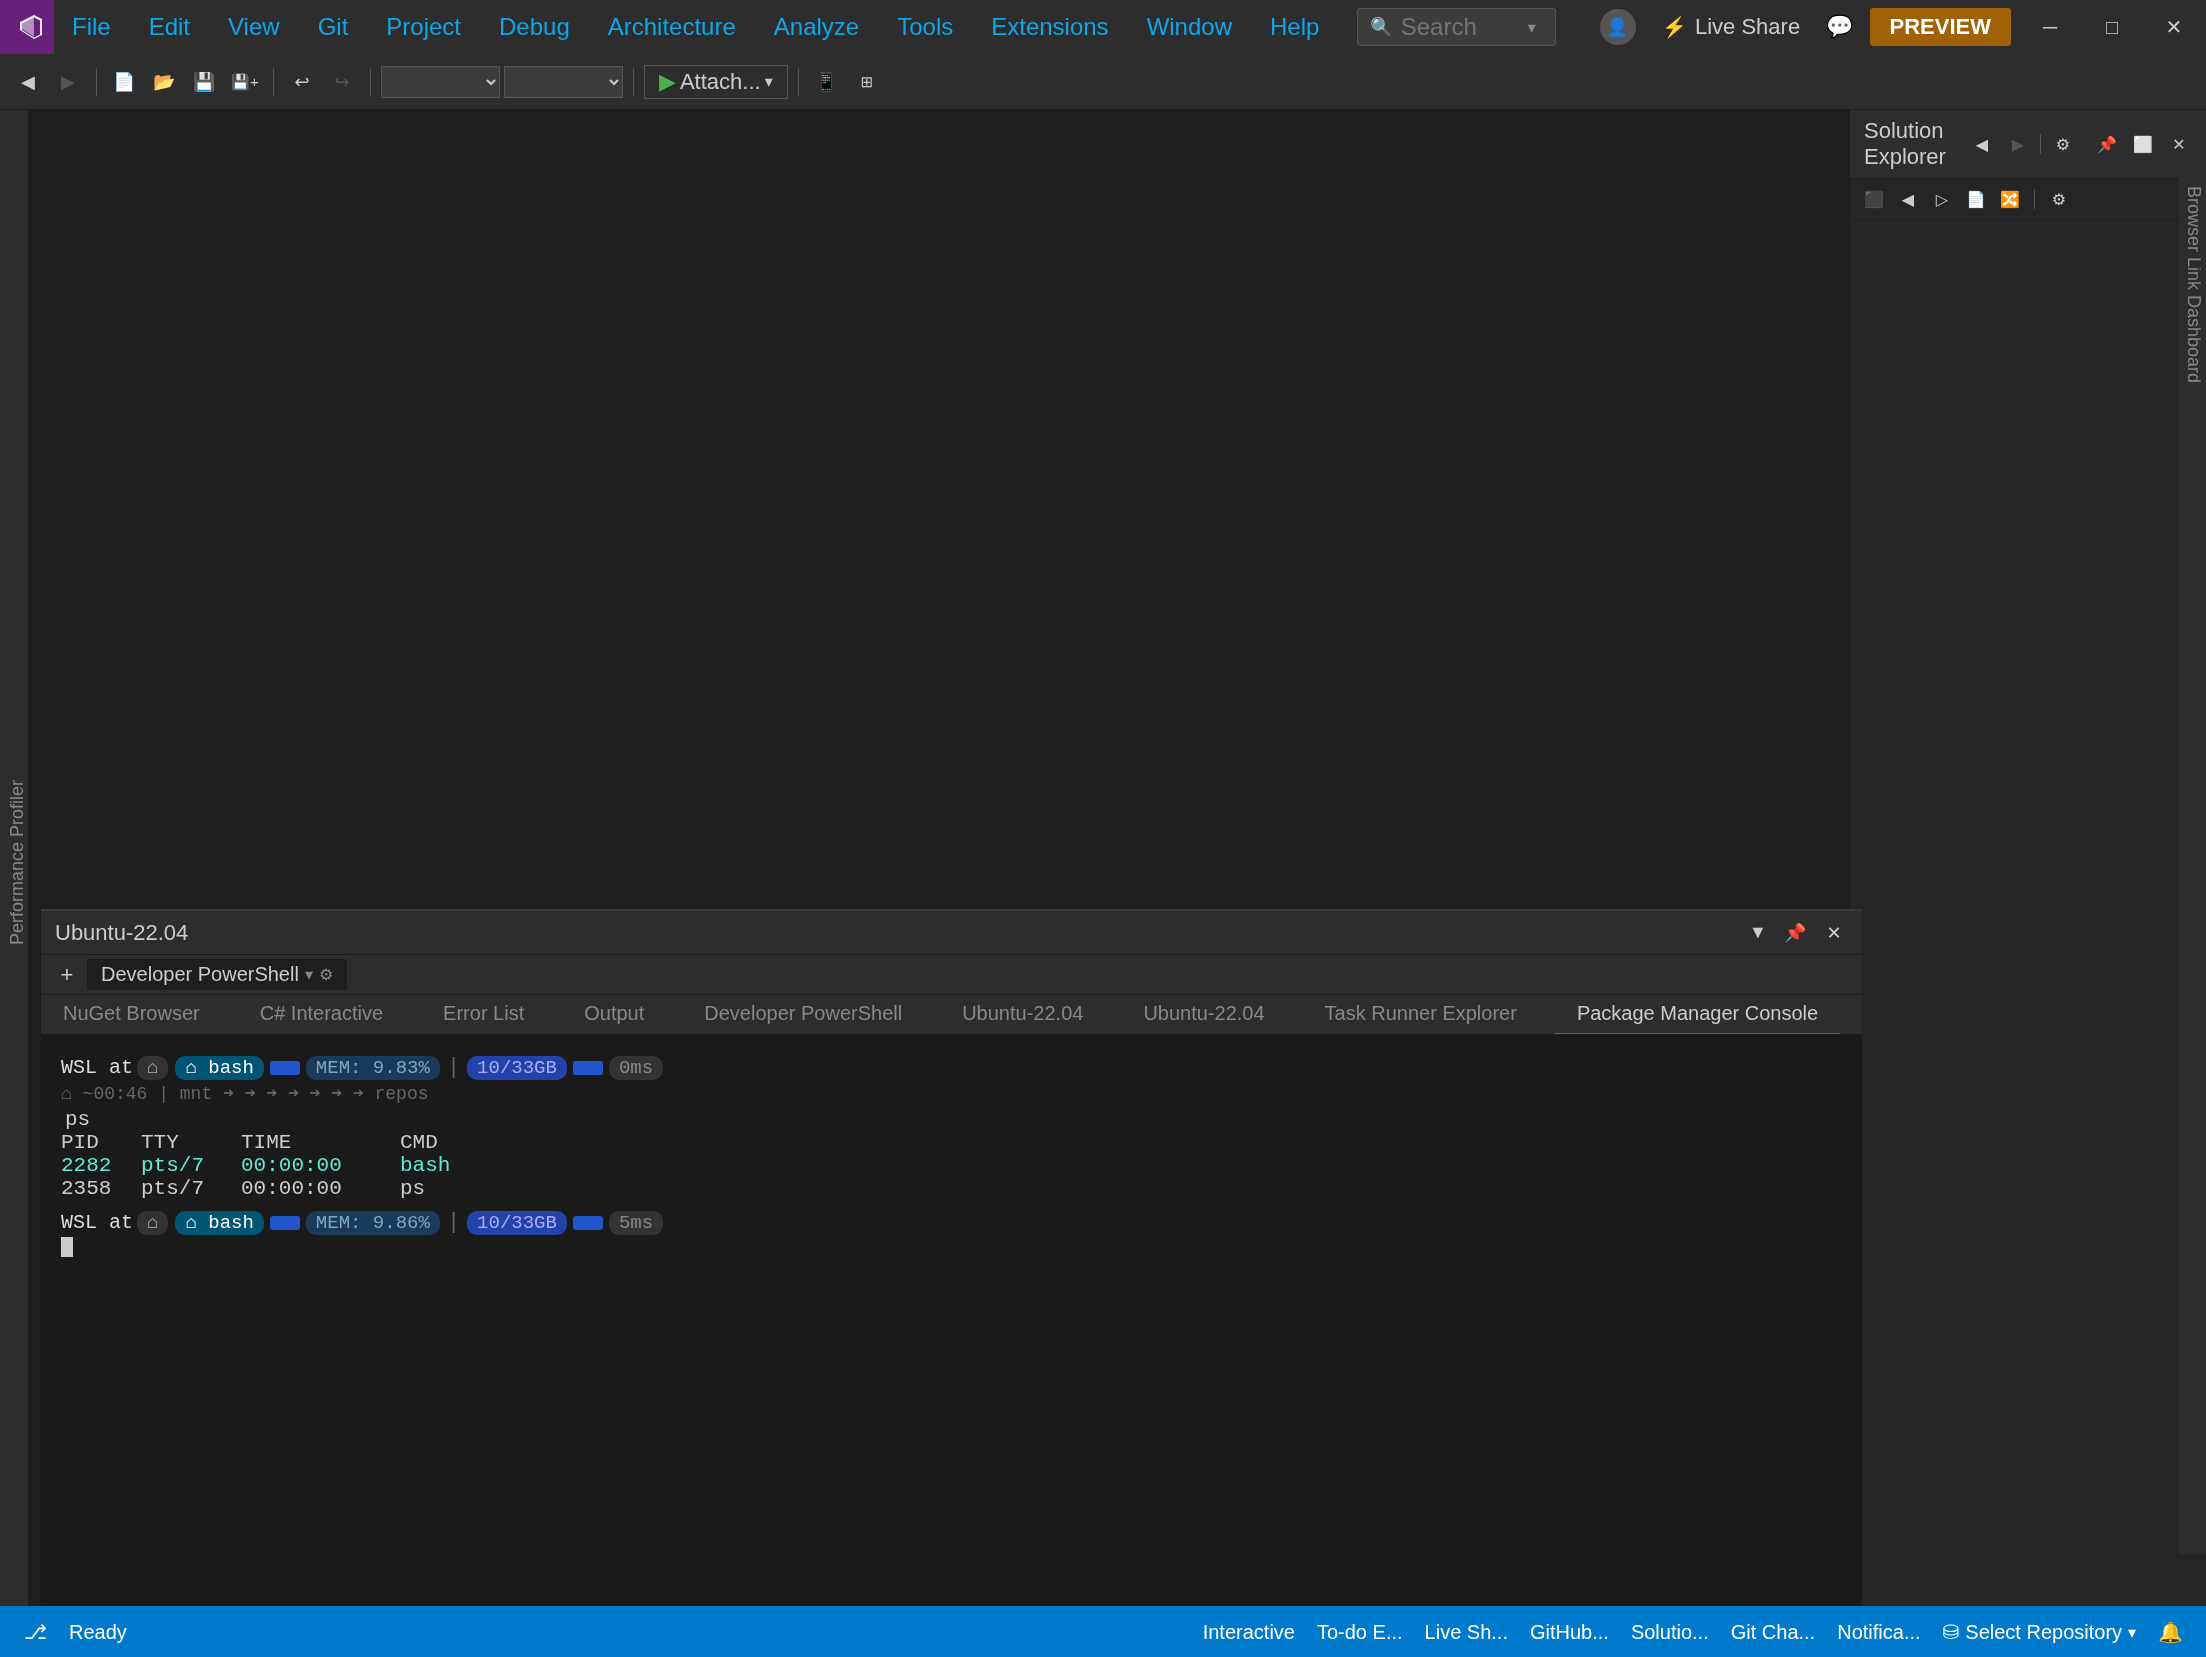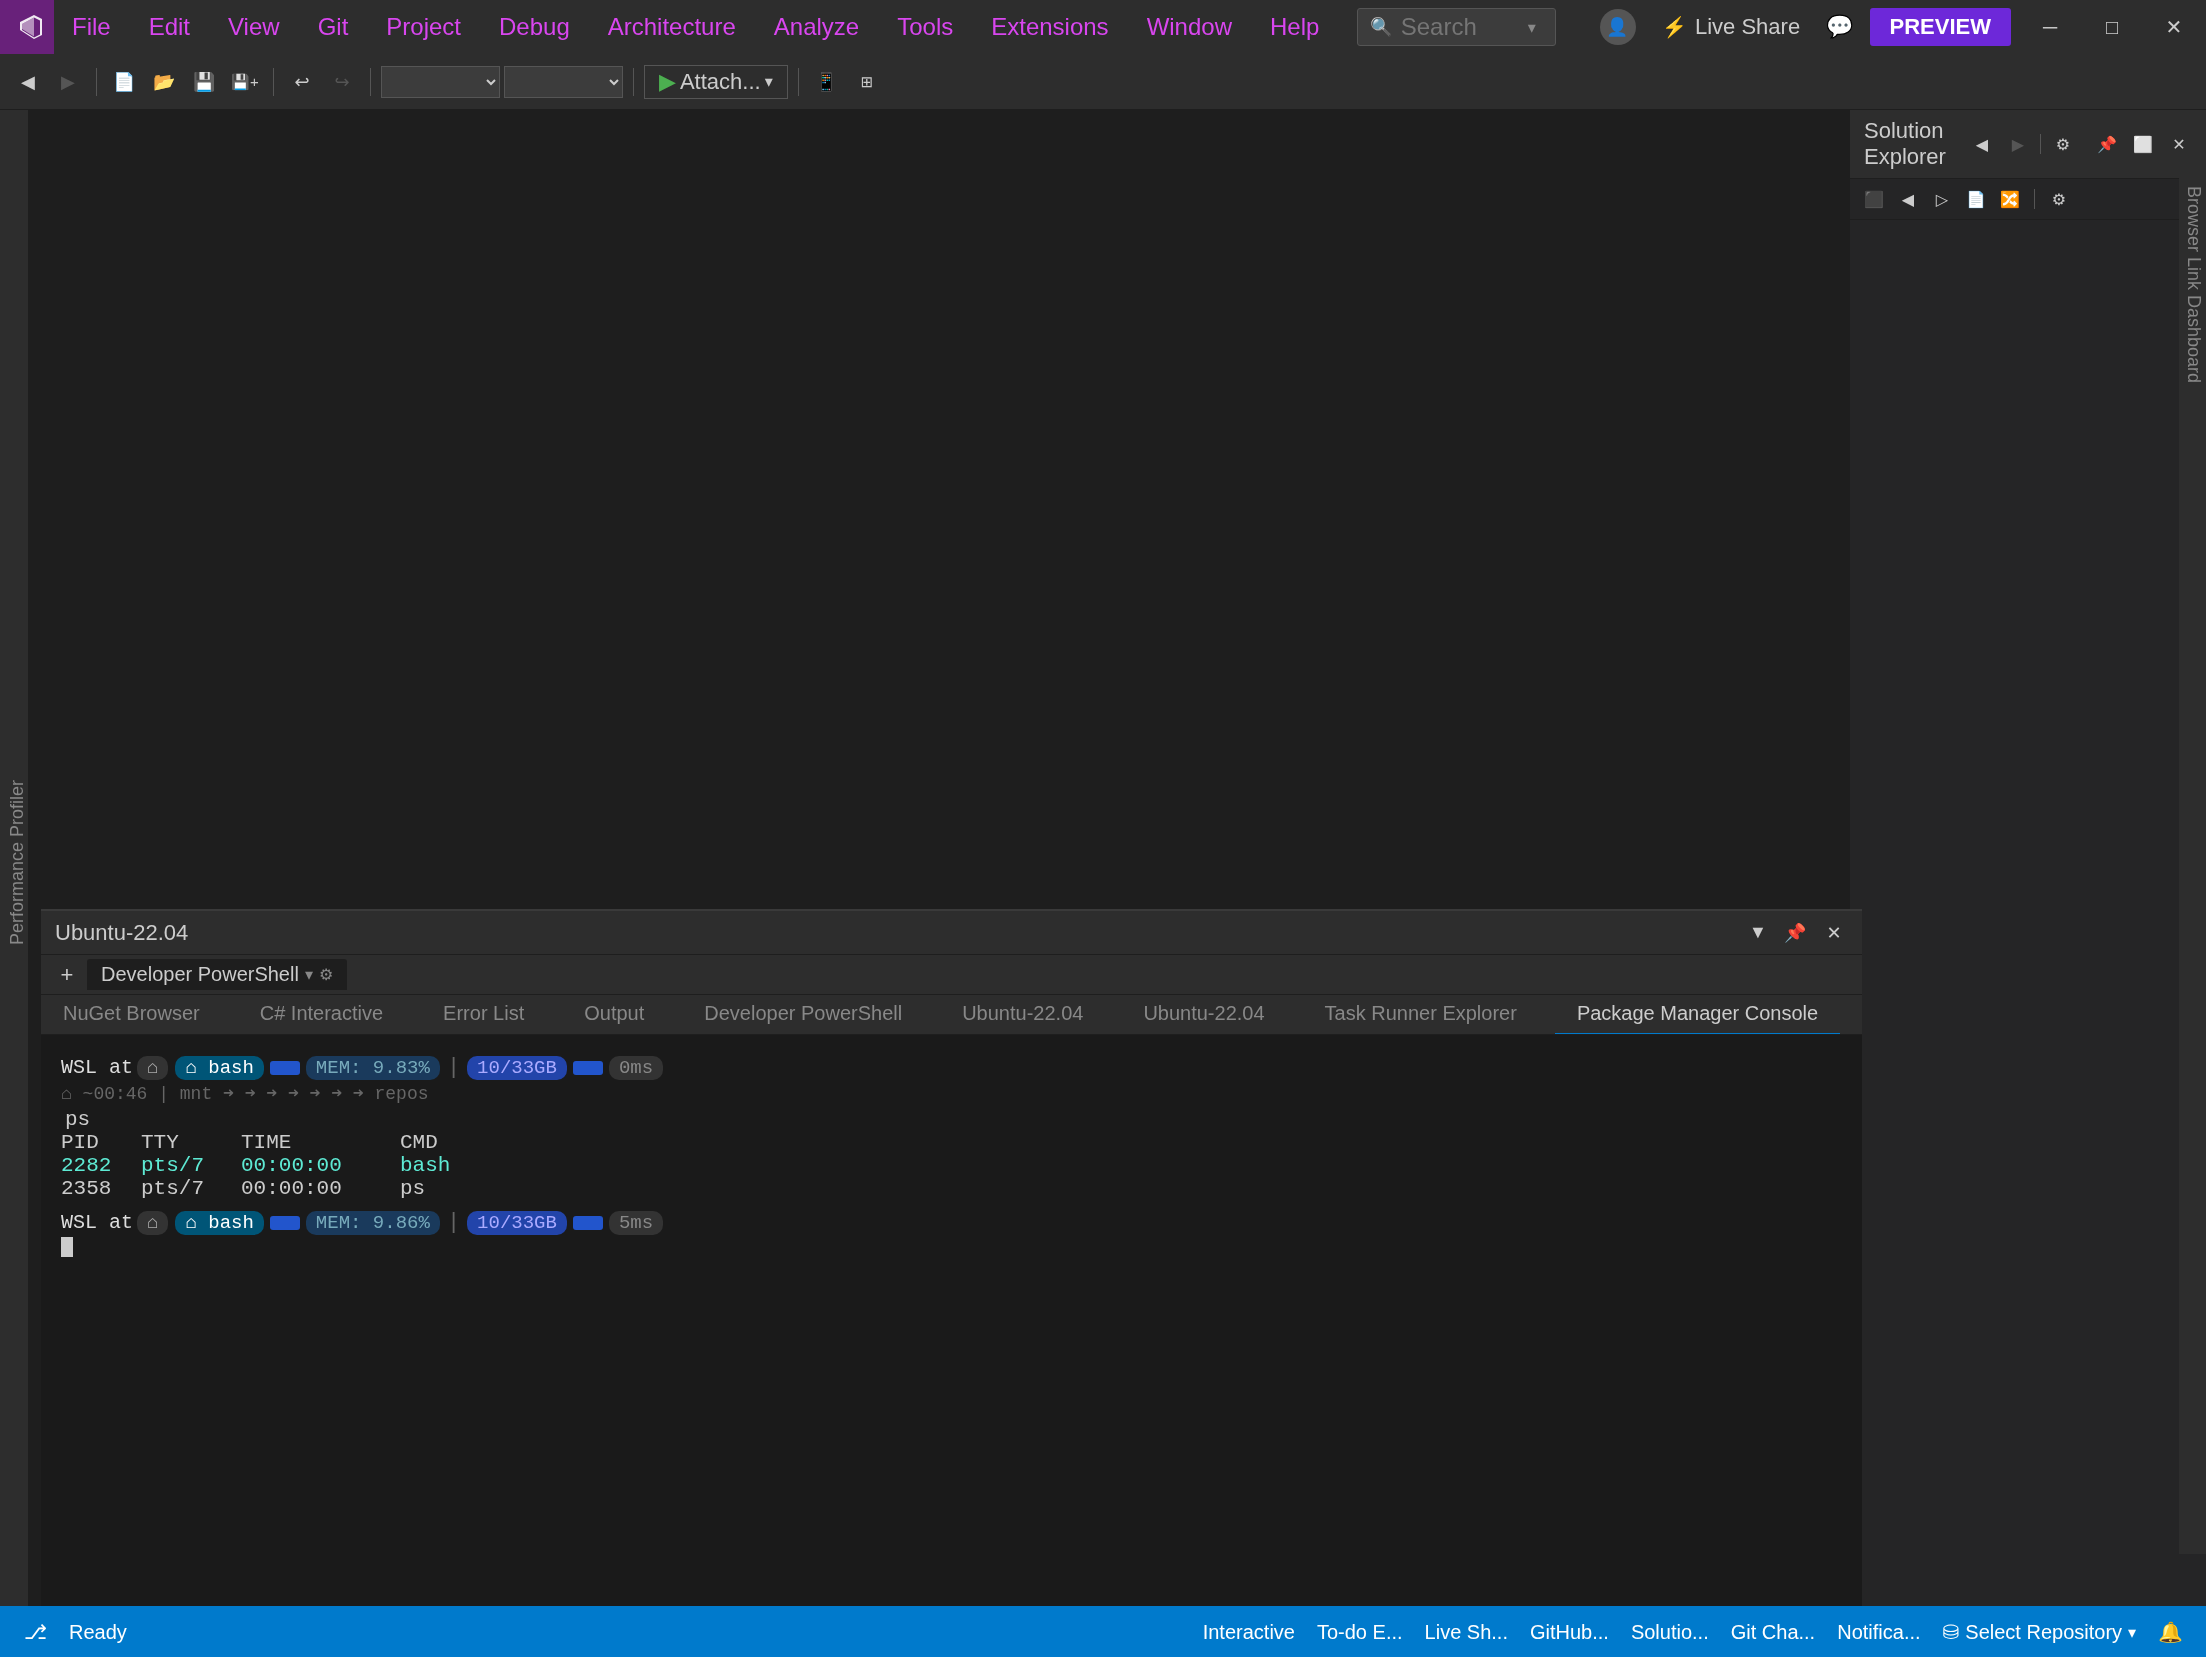--- a/index.html
+++ b/index.html
@@ -36,21 +36,21 @@
       display: flex;
       align-items: center;
       height: 100%;
       gap: 2px;
     }
     .menu-item {
       padding: 0 18px;
       height: 100%;
       display: flex;
       align-items: center;
-      color: #d946ef;
+      color: #0ea5e9;
       font-size: 24px;
       cursor: pointer;
     }
 
     #search-bar {
       display: flex;
       align-items: center;
       background: #3c3c3c;
       border: 1px solid #555;
       border-radius: 3px;
@@ -78,21 +78,21 @@
     #live-share-btn {
       display: flex;
       align-items: center;
       gap: 8px;
       color: #cccccc;
       font-size: 22px;
       cursor: pointer;
       padding: 4px 10px;
     }
     #preview-btn {
-      background: #6d28d9;
+      background: #a16207;
       color: white;
       padding: 6px 20px;
       font-size: 22px;
       border-radius: 3px;
       cursor: pointer;
       font-weight: bold;
     }
     .win-btn {
       width: 46px;
       height: 54px;

